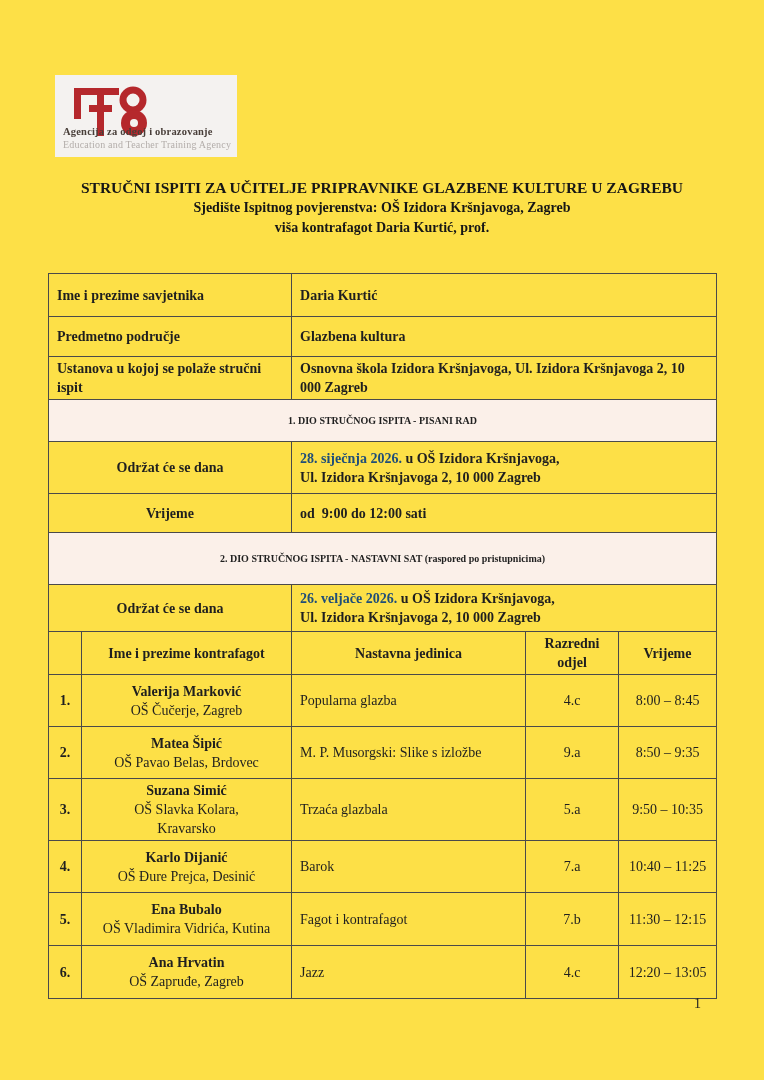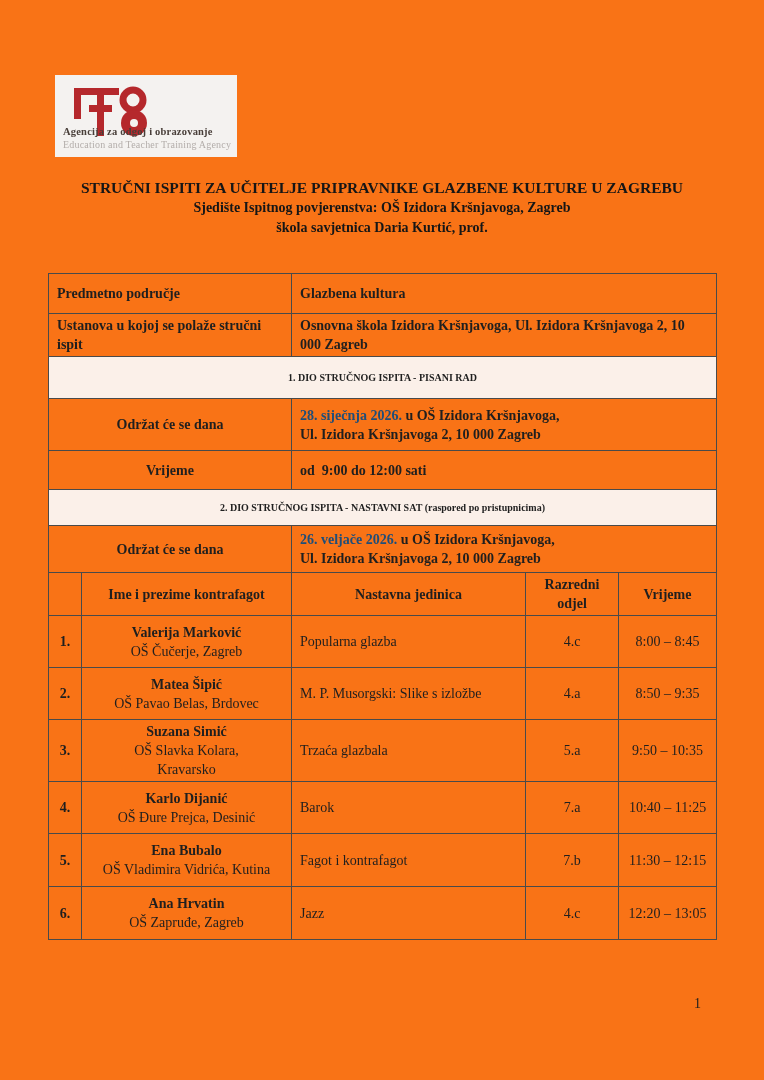--- a/index.html
+++ b/index.html
@@ -1,21 +1,21 @@
 <!DOCTYPE html>
 <html><head>
 <meta charset="utf-8">
 <style>
   * { margin:0; padding:0; box-sizing:border-box; }
   html,body { background:#ffffff; }
   body {
     width:764px; height:1080px; position:relative;
     font-family:"Liberation Serif", serif; color:#1f1f1f;
   }
-  .page { position:absolute; inset:0; width:764px; height:1080px; background:#f97316; }
+  .page { position:absolute; inset:0; width:764px; height:1080px; background:#fde047; }
 
   
   .logo-area {
     position:absolute; left:55px; top:75px; width:182px; height:82px;
     background:#f4f2f0;
   }
   .logo-glyph { position:absolute; left:17px; top:11px; }
   .logo-hr {
     position:absolute; left:8px; top:51px; width:174px;
     font-size:10.5px; font-weight:bold; color:#483e39; letter-spacing:0.2px;
@@ -80,33 +80,37 @@
         </g>
       </svg>
     </span>
     <div class="logo-hr">Agencija za odgoj i obrazovanje</div>
     <div class="logo-en">Education and Teacher Training Agency</div>
   </div>
 
   <div class="title-block">
     <div class="title-main">STRUČNI ISPITI ZA UČITELJE PRIPRAVNIKE GLAZBENE KULTURE U ZAGREBU</div>
     <div class="title-sub">Sjedište Ispitnog povjerenstva: OŠ Izidora Kršnjavoga, Zagreb</div>
-    <div class="title-sub">škola savjetnica Daria Kurtić, prof.</div>
+    <div class="title-sub">viša kontrafagot Daria Kurtić, prof.</div>
   </div>
 
   <table class="doc">
     <colgroup>
       <col style="width:33px">
         <col style="width:210px">
         <col style="width:234px">
         <col style="width:93px">
         <col style="width:98px">
     </colgroup>
 
     <tbody>
+        <tr style="height:43px;">
+      <td class="lbl" colspan="2">Ime i prezime savjetnika</td>
+      <td class="val" colspan="3">Daria Kurtić</td>
+    </tr>
     <tr style="height:40px;">
       <td class="lbl" colspan="2">Predmetno područje</td>
       <td class="val" colspan="3">Glazbena kultura</td>
     </tr>
     <tr style="height:43px;">
       <td class="lbl" colspan="2">Ustanova u kojoj se polaže stručni ispit</td>
       <td class="val" colspan="3">Osnovna škola Izidora Kršnjavoga, Ul. Izidora Kršnjavoga 2, 10 000 Zagreb</td>
     </tr>
 
     <tr style="height:42px;">
@@ -117,21 +121,21 @@
       <td class="date-cell" colspan="3">
         <div><span class="date-blue">28. siječnja 2026.</span><span> u OŠ Izidora Kršnjavoga,</span></div>
         <div>Ul. Izidora Kršnjavoga 2, 10 000 Zagreb</div>
       </td>
     </tr>
     <tr style="height:39px;">
       <td class="lbl-c" colspan="2">Vrijeme</td>
       <td class="val" colspan="3">od  9:00 do 12:00 sati</td>
     </tr>
 
-    <tr style="height:36px;">
+    <tr style="height:52px;">
       <td class="section" colspan="5">2. DIO STRUČNOG ISPITA - NASTAVNI SAT (raspored po pristupnicima)</td>
     </tr>
     <tr style="height:47px;">
       <td class="lbl-c" colspan="2">Održat će se dana</td>
       <td class="date-cell" colspan="3">
         <div><span class="date-blue">26. veljače 2026.</span><span> u OŠ Izidora Kršnjavoga,</span></div>
         <div>Ul. Izidora Kršnjavoga 2, 10 000 Zagreb</div>
       </td>
     </tr>
 
@@ -153,21 +157,21 @@
       <td class="cls">4.c</td>
       <td class="time">8:00 – 8:45</td>
     </tr>
     <tr style="height:52px;">
       <td class="num">2.</td>
       <td class="name-cell">
         <div class="cand-name">Matea Šipić</div>
         <div class="cand-school">OŠ Pavao Belas, Brdovec</div>
       </td>
       <td class="unit">M. P. Musorgski: Slike s izložbe</td>
-      <td class="cls">4.a</td>
+      <td class="cls">9.a</td>
       <td class="time">8:50 – 9:35</td>
     </tr>
     <tr style="height:53px;">
       <td class="num">3.</td>
       <td class="name-cell">
         <div class="cand-name">Suzana Simić</div>
         <div class="cand-school">OŠ Slavka Kolara,
 Kravarsko</div>
       </td>
       <td class="unit">Trzaća glazbala</td>

